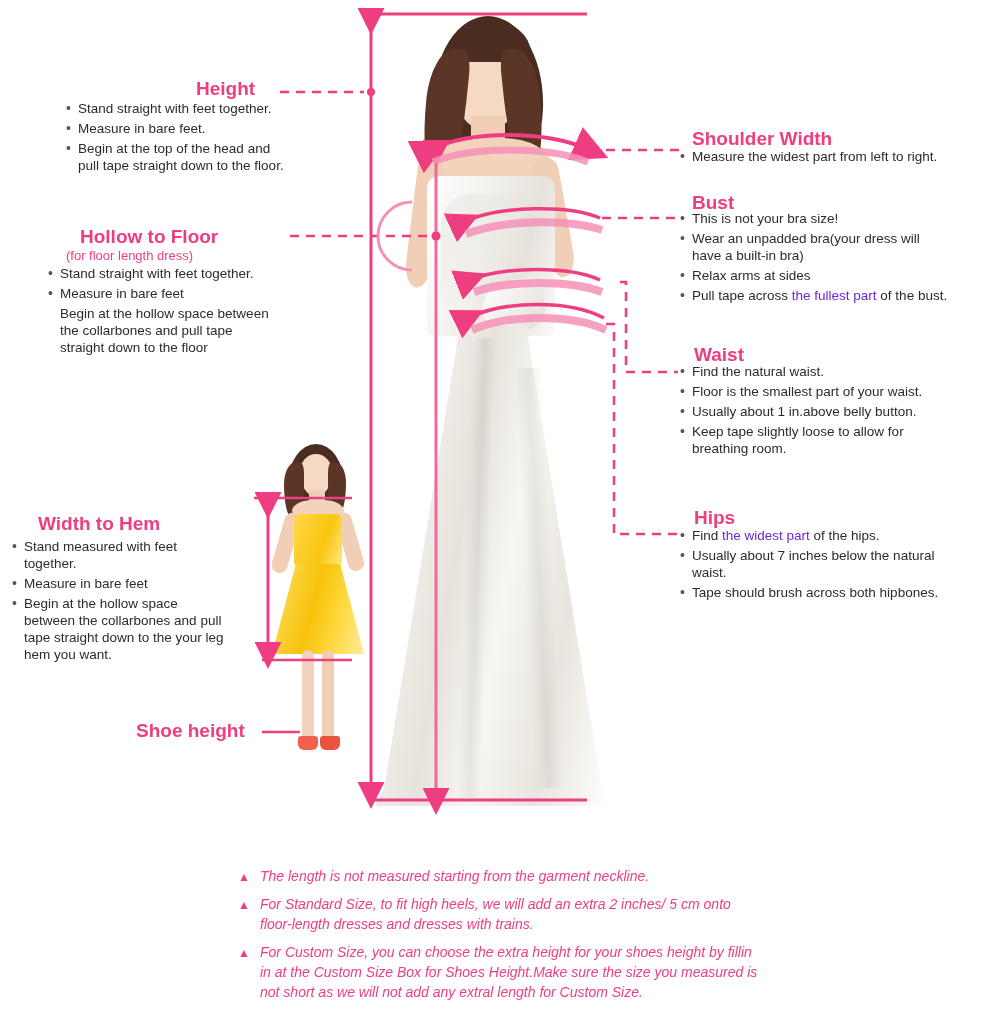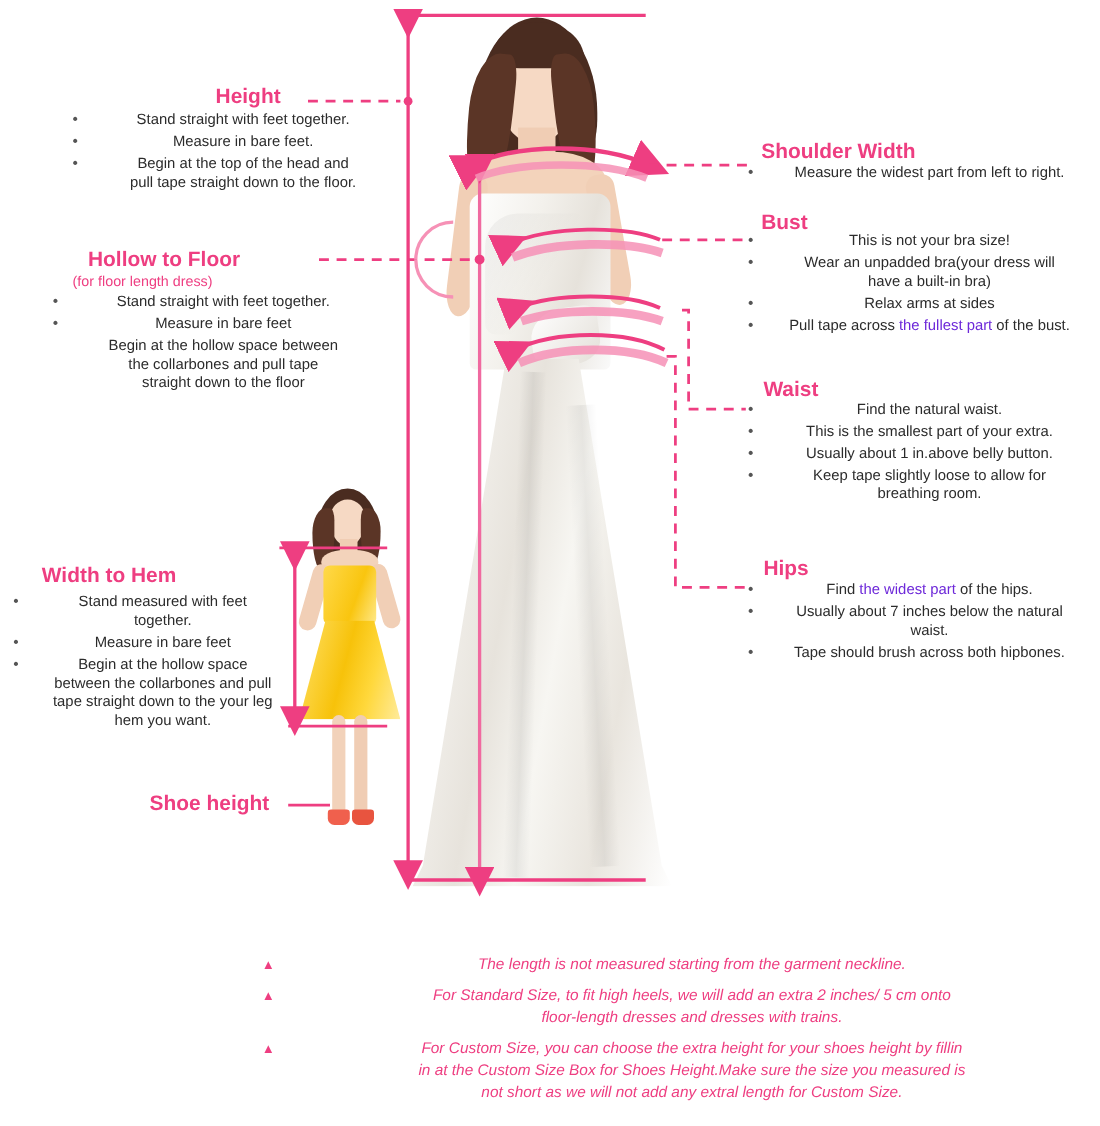--- a/index.html
+++ b/index.html
@@ -8,21 +8,20 @@
     width: 1000px; height: 1024px;
     background: #ffffff;
     font-family: "Liberation Sans", sans-serif;
   }
   #stage {
     position: relative;
     width: 1000px;
     height: 1024px;
     overflow: hidden;
     background: #ffffff;
-    text-align: center;
   }
 
   
   .figure-tall {
     position: absolute;
     left: 355px; top: 8px;
     width: 270px; height: 800px;
   }
   .tall-hair {
     position: absolute; left: 78px; top: 8px; width: 110px; height: 150px;
@@ -359,21 +358,21 @@
     <span class="bullet-row">This is not your bra size!</span>
     <span class="bullet-row">Wear an unpadded bra(your dress will
 have a built-in bra)</span>
     <span class="bullet-row">Relax arms at sides</span>
     <span class="bullet-row">Pull tape across <span class="hl">the fullest part</span> of the bust.</span>
   </div>
 
   <div class="head" style="left:694px; top:344px;">Waist</div>
   <div class="block" style="left:678px; top:363px; width:320px;">
     <span class="bullet-row">Find the natural waist.</span>
-    <span class="bullet-row">This is the smallest part of your extra.</span>
+    <span class="bullet-row">Floor is the smallest part of your waist.</span>
     <span class="bullet-row">Usually about 1 in.above belly button.</span>
     <span class="bullet-row">Keep tape slightly loose to allow for
 breathing room.</span>
   </div>
 
   <div class="head" style="left:694px; top:507px;">Hips</div>
   <div class="block" style="left:678px; top:527px; width:320px;">
     <span class="bullet-row">Find <span class="hl">the widest part</span> of the hips.</span>
     <span class="bullet-row">Usually about 7 inches below the natural
 waist.</span>

